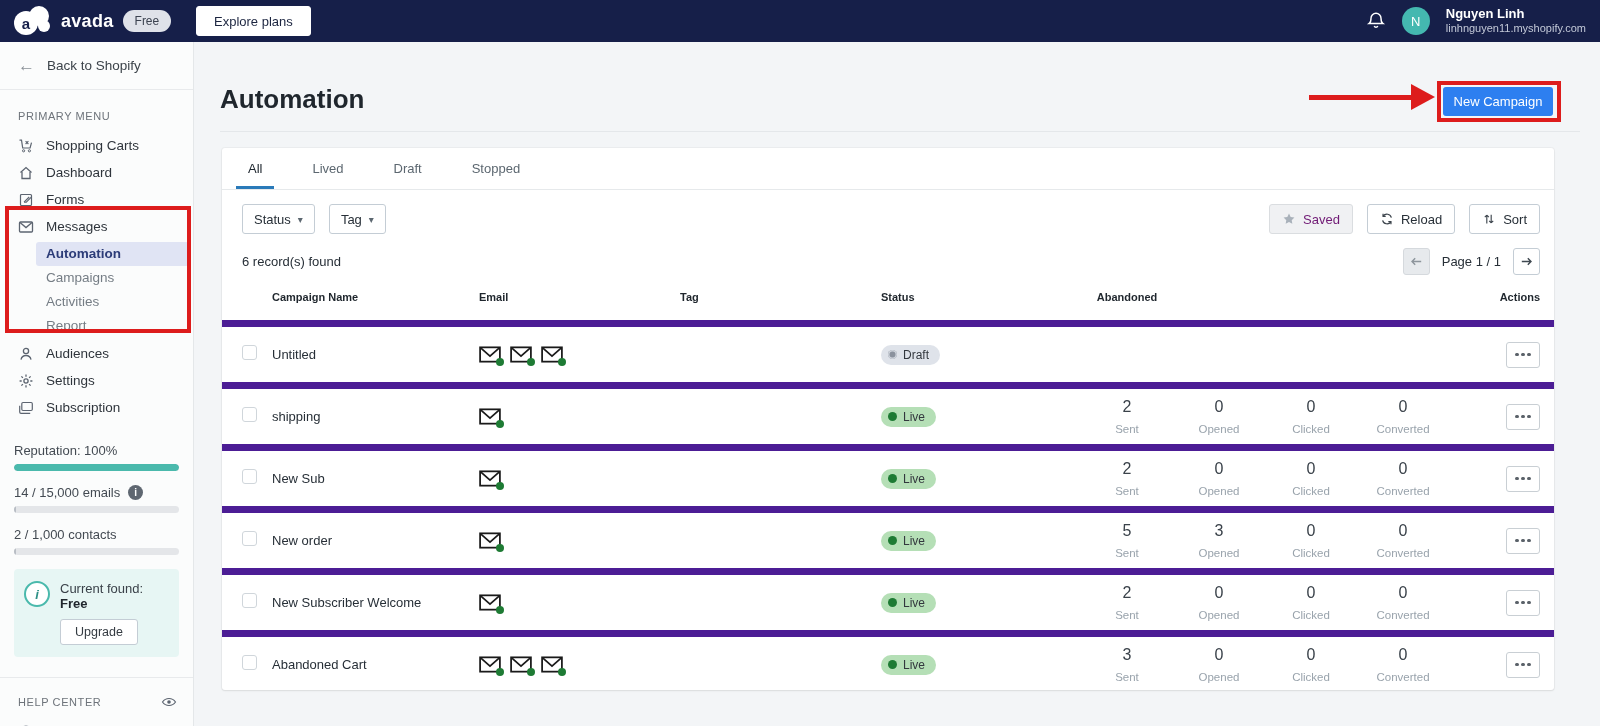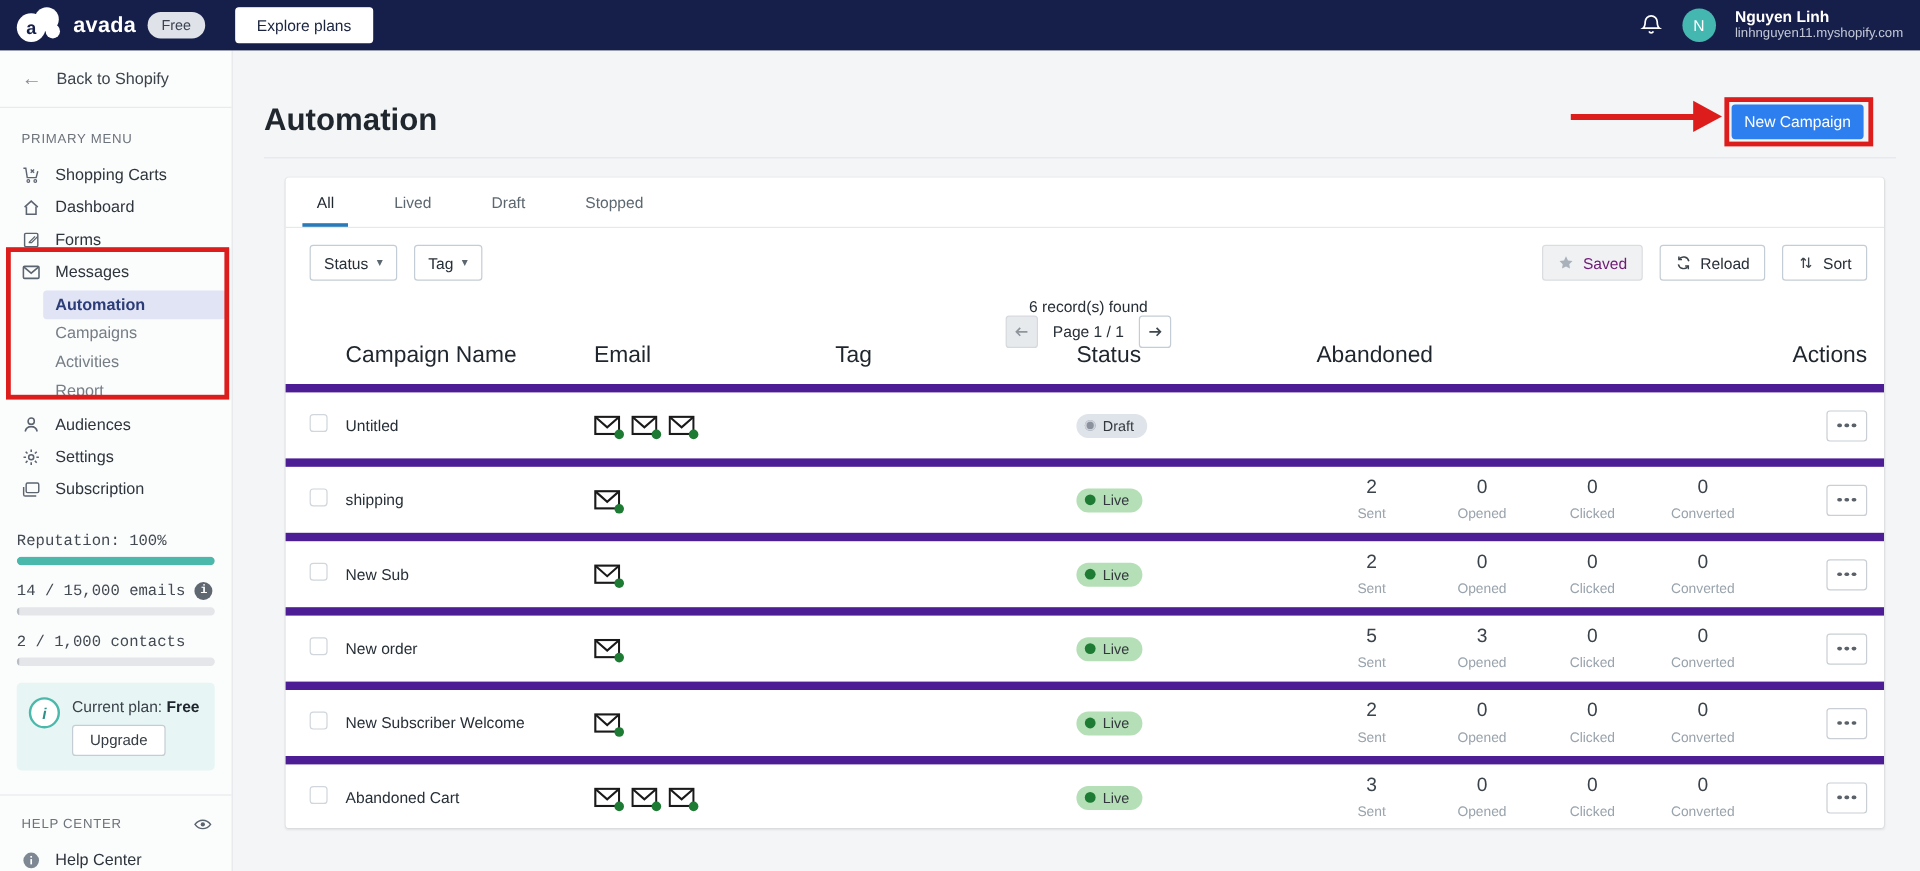--- a/index.html
+++ b/index.html
@@ -38,21 +38,21 @@
   .menu-label { margin:20px 0 10px 18px; font-size:11px; color:#6d737a; letter-spacing:.6px; }
   .sitem { height:27px; display:flex; align-items:center; gap:12px; padding-left:18px; cursor:pointer; }
   .sicon { width:16px; height:16px; color:#5c6470; flex:0 0 16px; }
   .sicon svg { width:16px; height:16px; display:block; }
   .slabel { font-size:13.5px; color:#2f353c; }
   .subwrap { padding:2px 0; }
   .subitem { height:24px; line-height:24px; margin:0 4px 0 36px; padding-left:10px; border-radius:3px;
              font-size:13.5px; color:#757d85; cursor:pointer; }
   .subitem.active { background:#e0e4f4; color:#2c3c78; font-weight:bold; }
   .quota-block { margin:22px 14px 0 14px; }
-  .quota-label { font-size:13px; color:#434a52; margin-bottom:6px; display:flex; align-items:center; gap:8px;font-family:Liberation Mono, monospace; }
+  .quota-label { font-size:13px; color:#434a52; margin-bottom:6px; display:flex; align-items:center; gap:8px; }
   .bar { height:7px; border-radius:4px; background:#e4e6e9; overflow:hidden; margin-bottom:14px; }
   .bar-fill { height:100%; border-radius:4px; }
   .bar-fill.teal { background:#4AB9AC; }
   .bar-fill.grey { background:#b9bec5; }
   .info-dot { width:15px; height:15px; border-radius:50%; background:#5f6771; color:#fff; font-size:10px;
               display:inline-flex; align-items:center; justify-content:center; font-weight:bold; }
   .plan-box { margin:6px 14px 0 14px; background:#e7f6f4; border-radius:4px; padding:12px 10px; display:flex; gap:10px; }
   .plan-ico { width:26px; height:26px; border-radius:50%; background:#fff; border:2px solid #4AB9AC; color:#2e9187;
               font-size:13px; display:flex; align-items:center; justify-content:center; flex:0 0 26px; font-style:italic; font-weight:bold;}
   .plan-text { font-size:13px; color:#3a4149; margin-bottom:8px; }
@@ -66,49 +66,49 @@
   .hitem { height:27px; display:flex; align-items:center; gap:12px; padding-left:18px; cursor:pointer; }
   .hitem .slabel { color:#2f353c; }
 
   
   .main { position:absolute; left:194px; top:42px; width:1406px; height:684px; background:#f3f5f7; }
   .page-title { position:absolute; left:26px; top:42px; font-size:26px; font-weight:600; color:#1f262d; }
   .head-divider { position:absolute; left:26px; top:89px; width:1360px; height:1px; background:#e4e7ea; }
   .nc-btn { position:absolute; right:47px; top:45px; width:110px; height:29px; background:#2D7FF0; color:#fff;
             border:none; border-radius:3px; font-size:13px; cursor:pointer; z-index:6;
             font-family:"Liberation Sans",sans-serif; }
-  .card { position:absolute; left:44px; top:106px; width:1332px; height:542px; background:#fff; border-radius:3px;
+  .card { position:absolute; left:28px; top:106px; width:1332px; height:542px; background:#fff; border-radius:3px;
           box-shadow:0 1px 2px rgba(0,0,0,.08), 0 0 0 1px #ebedef; }
   .tabs { display:flex; gap:50px; padding-left:26px; height:42px; border-bottom:1px solid #e6e9eb; }
   .tab { position:relative; display:flex; align-items:center; font-size:13px; color:#5c6770; cursor:pointer; }
   .tab.active { color:#202830; }
   .tab.active::after { content:""; position:absolute; left:-12px; right:-12px; bottom:0; height:3px; background:#2A7AB9; }
   .filter-row { display:flex; justify-content:space-between; align-items:center; padding:14px 14px 0 20px; }
   .chip-btn { height:30px; padding:0 11px; background:#fff; border:1px solid #c4cdd5; border-radius:3px;
               font-size:13px; color:#272f37; cursor:pointer; display:inline-flex; align-items:center; gap:7px;
               font-family:"Liberation Sans",sans-serif; }
   .caret { font-size:10px; color:#5c6770; }
   .fgroup { display:flex; gap:14px; }
   .tool-btn { height:30px; padding:0 12px; background:#fff; border:1px solid #c4cdd5; border-radius:3px;
               font-size:13px; color:#272f37; cursor:pointer; display:inline-flex; align-items:center; gap:7px;
               font-family:"Liberation Sans",sans-serif; }
   .tool-btn.disabled { background:#f0f1f3; border-color:#dadde0; color:#701a75; }
   .tool-btn svg { width:14px; height:14px; }
-  .records-row { display:flex; justify-content:space-between; align-items:center; padding:14px 14px 0 20px; height:40px;flex-direction:column; }
+  .records-row { display:flex; justify-content:space-between; align-items:center; padding:14px 14px 0 20px; height:40px; }
   .records-text { font-size:13px; color:#272f37; }
   .pager { display:flex; align-items:center; gap:12px; }
   .pg-btn { width:27px; height:27px; border-radius:3px; display:flex; align-items:center; justify-content:center;
             cursor:pointer; border:1px solid #c4cdd5; background:#fff; }
   .pg-btn.disabled { background:#e7eaed; border-color:#d5d9dd; }
   .pg-btn svg { width:15px; height:15px; }
   .pg-label { font-size:13px; color:#272f37; }
 
   .thead, .trow { display:grid; grid-template-columns:30px 207px 201px 201px 200px 92px 92px 92px 92px 1fr;
                   align-items:center; padding:0 14px 0 20px; }
-  .thead { height:46px; font-size:19px; font-weight:normal; color:#1f262d; }
+  .thead { height:46px; font-size:11px; font-weight:bold; color:#1f262d; }
   .th-stat { text-align:center; }
   .th-act { text-align:right; }
   .trow { height:62px; border-top:7px solid #4c1d95; }
   .c-name { font-size:13px; color:#272f37; cursor:pointer; }
   .checkbox { width:15px; height:15px; border:1.5px solid #d0d6db; border-radius:3px; background:#fff;
               display:inline-block; cursor:pointer; }
   .c-email { display:flex; gap:9px; }
   .mail { position:relative; width:22px; height:17px; display:inline-block; }
   .mail svg { width:22px; height:17px; display:block; }
   .gdot { position:absolute; right:-3px; bottom:-3px; width:8px; height:8px; border-radius:50%; background:#1E7B34; }
@@ -262,21 +262,21 @@
           <span>2 / 1,000 contacts</span>
         </div>
       <div class="bar">
           <div class="bar-fill grey" id="contact-fill" style="width: 1.5%;"></div>
         </div>
     </div>
 
     <div class="plan-box">
       <span class="plan-ico">i</span>
       <div>
-        <div class="plan-text"><span>Current plan:</span> <b>Free</b></div>
+        <div class="plan-text"><span>Current found:</span> <b>Free</b></div>
         <button class="upgrade-btn">Upgrade</button>
       </div>
     </div>
 
     <div class="help-divider"></div>
     <div class="help-head">
       <span class="help-label">HELP CENTER</span>
       <span class="eye">
         <svg viewBox="0 0 16 16">
             <path d="M1.5 8S4 4.5 8 4.5 14.5 8 14.5 8 12 11.5 8 11.5 1.5 8 1.5 8z" fill="none" stroke="currentColor" stroke-width="1.2"></path>

